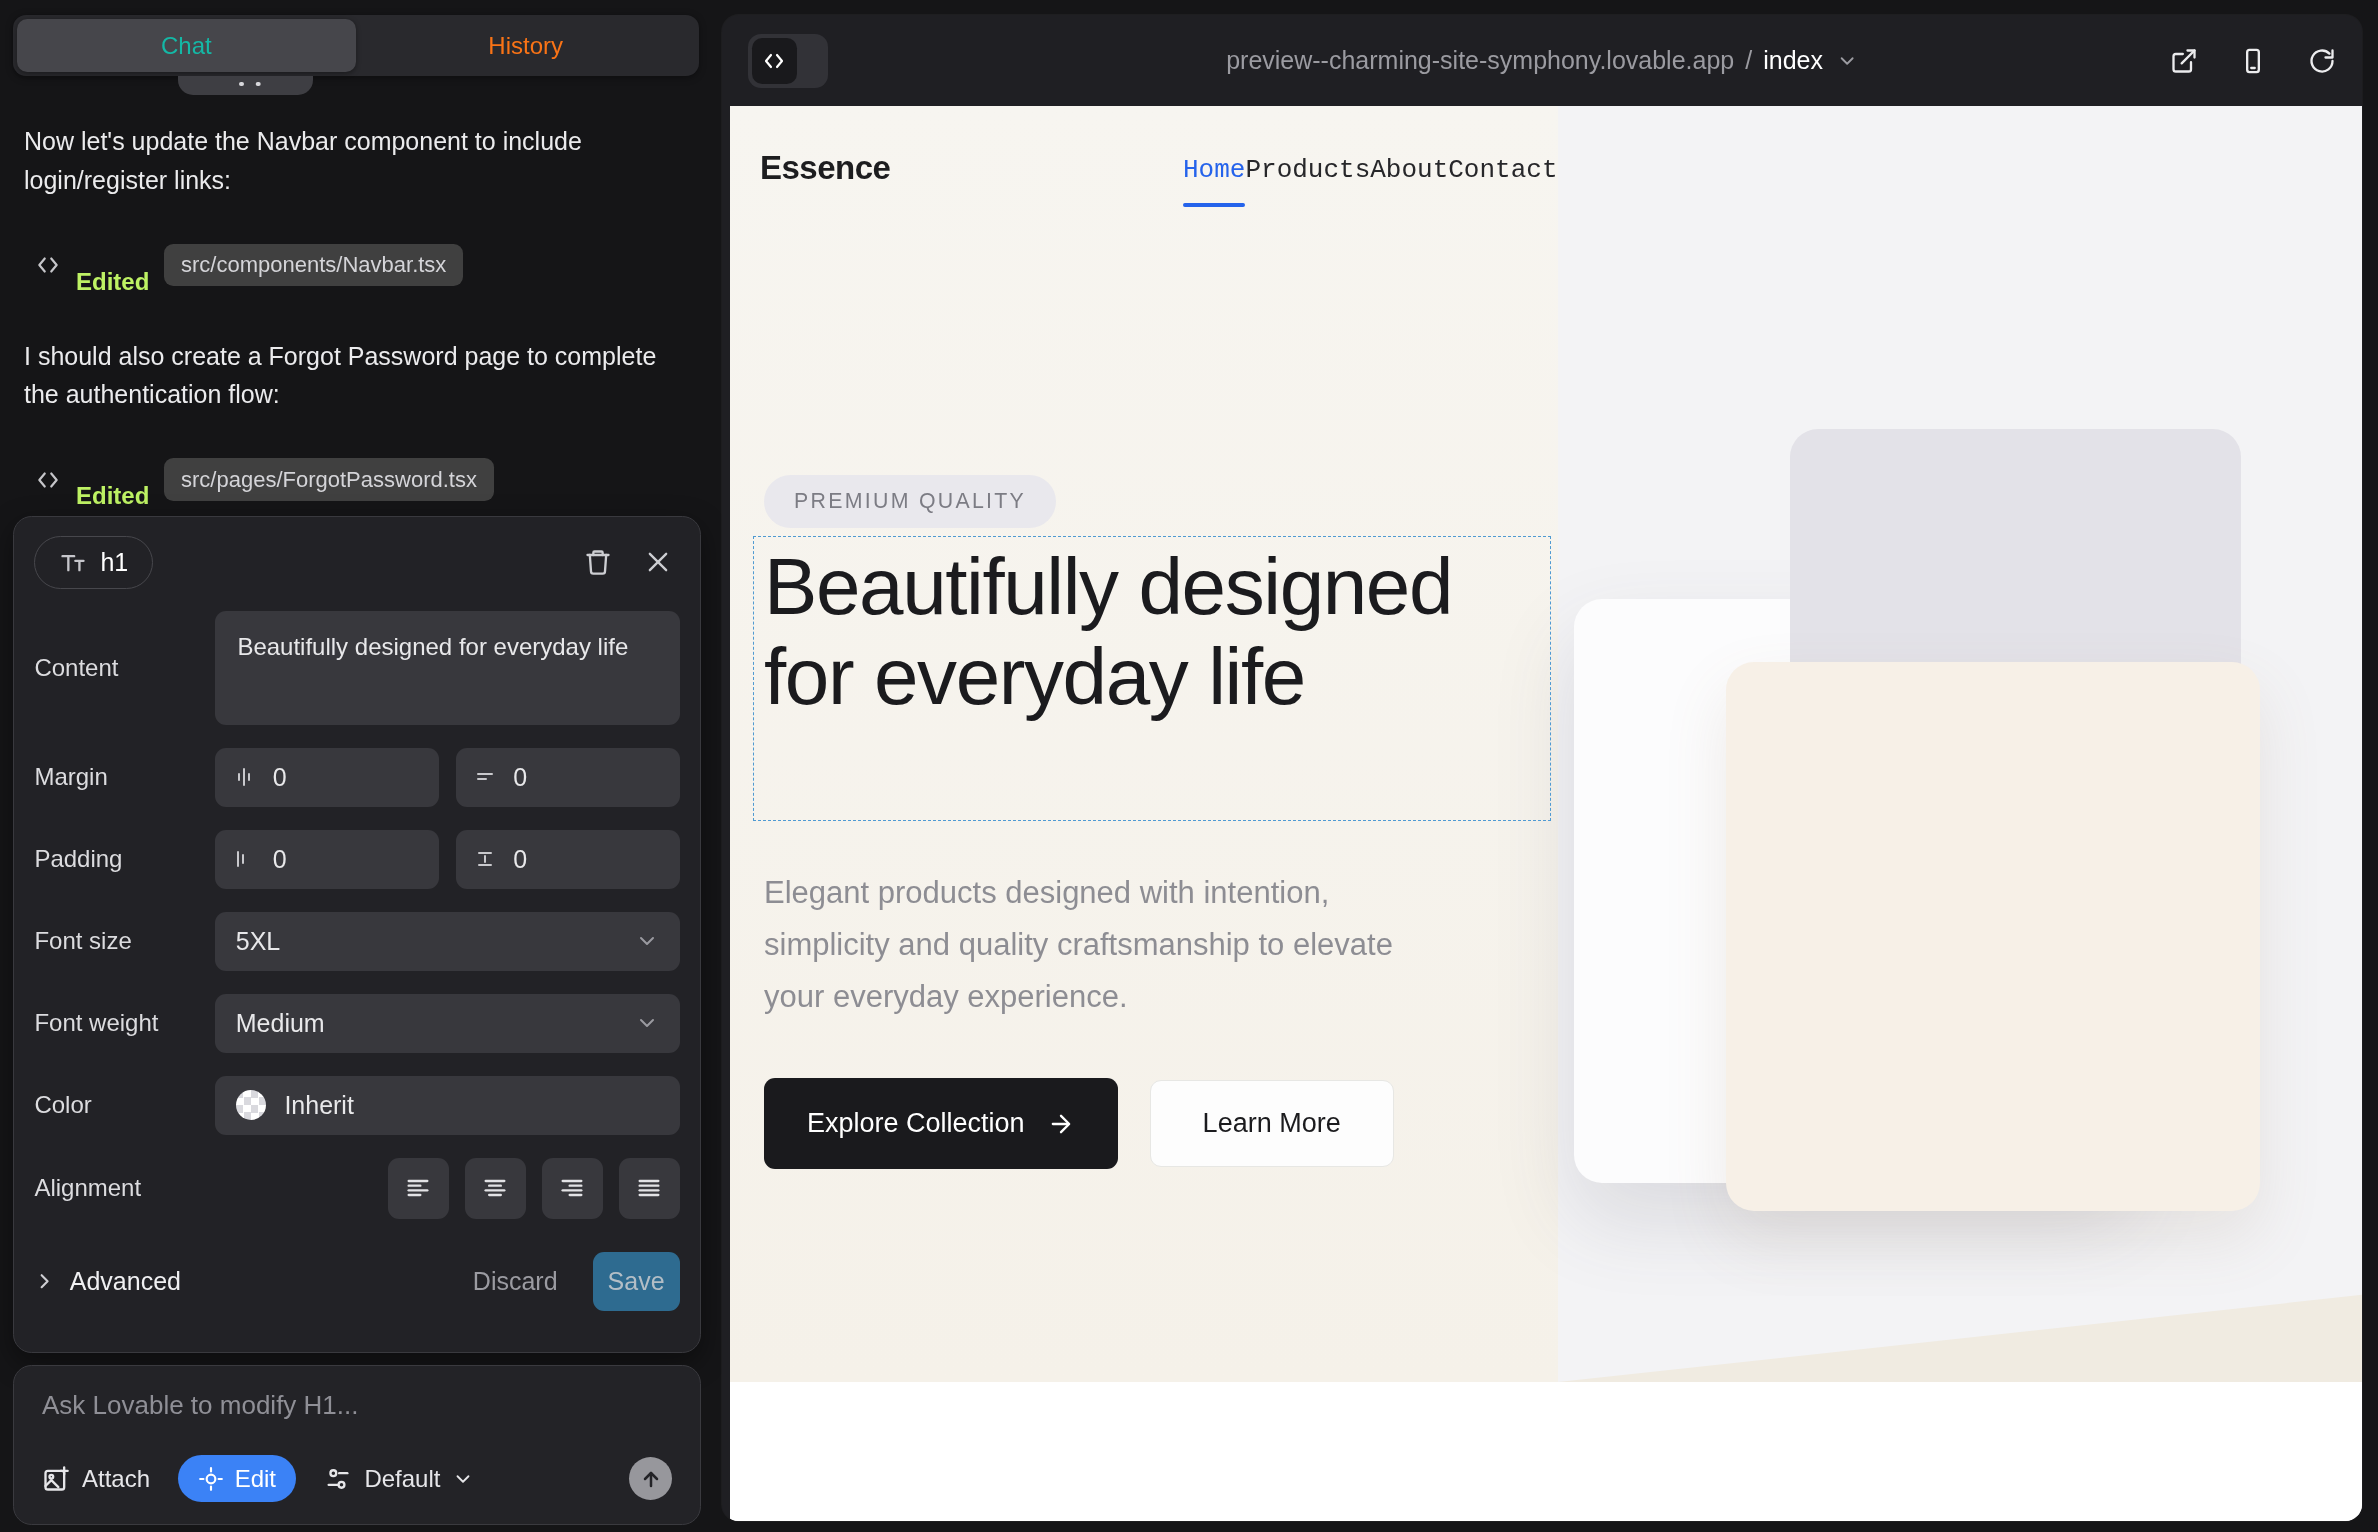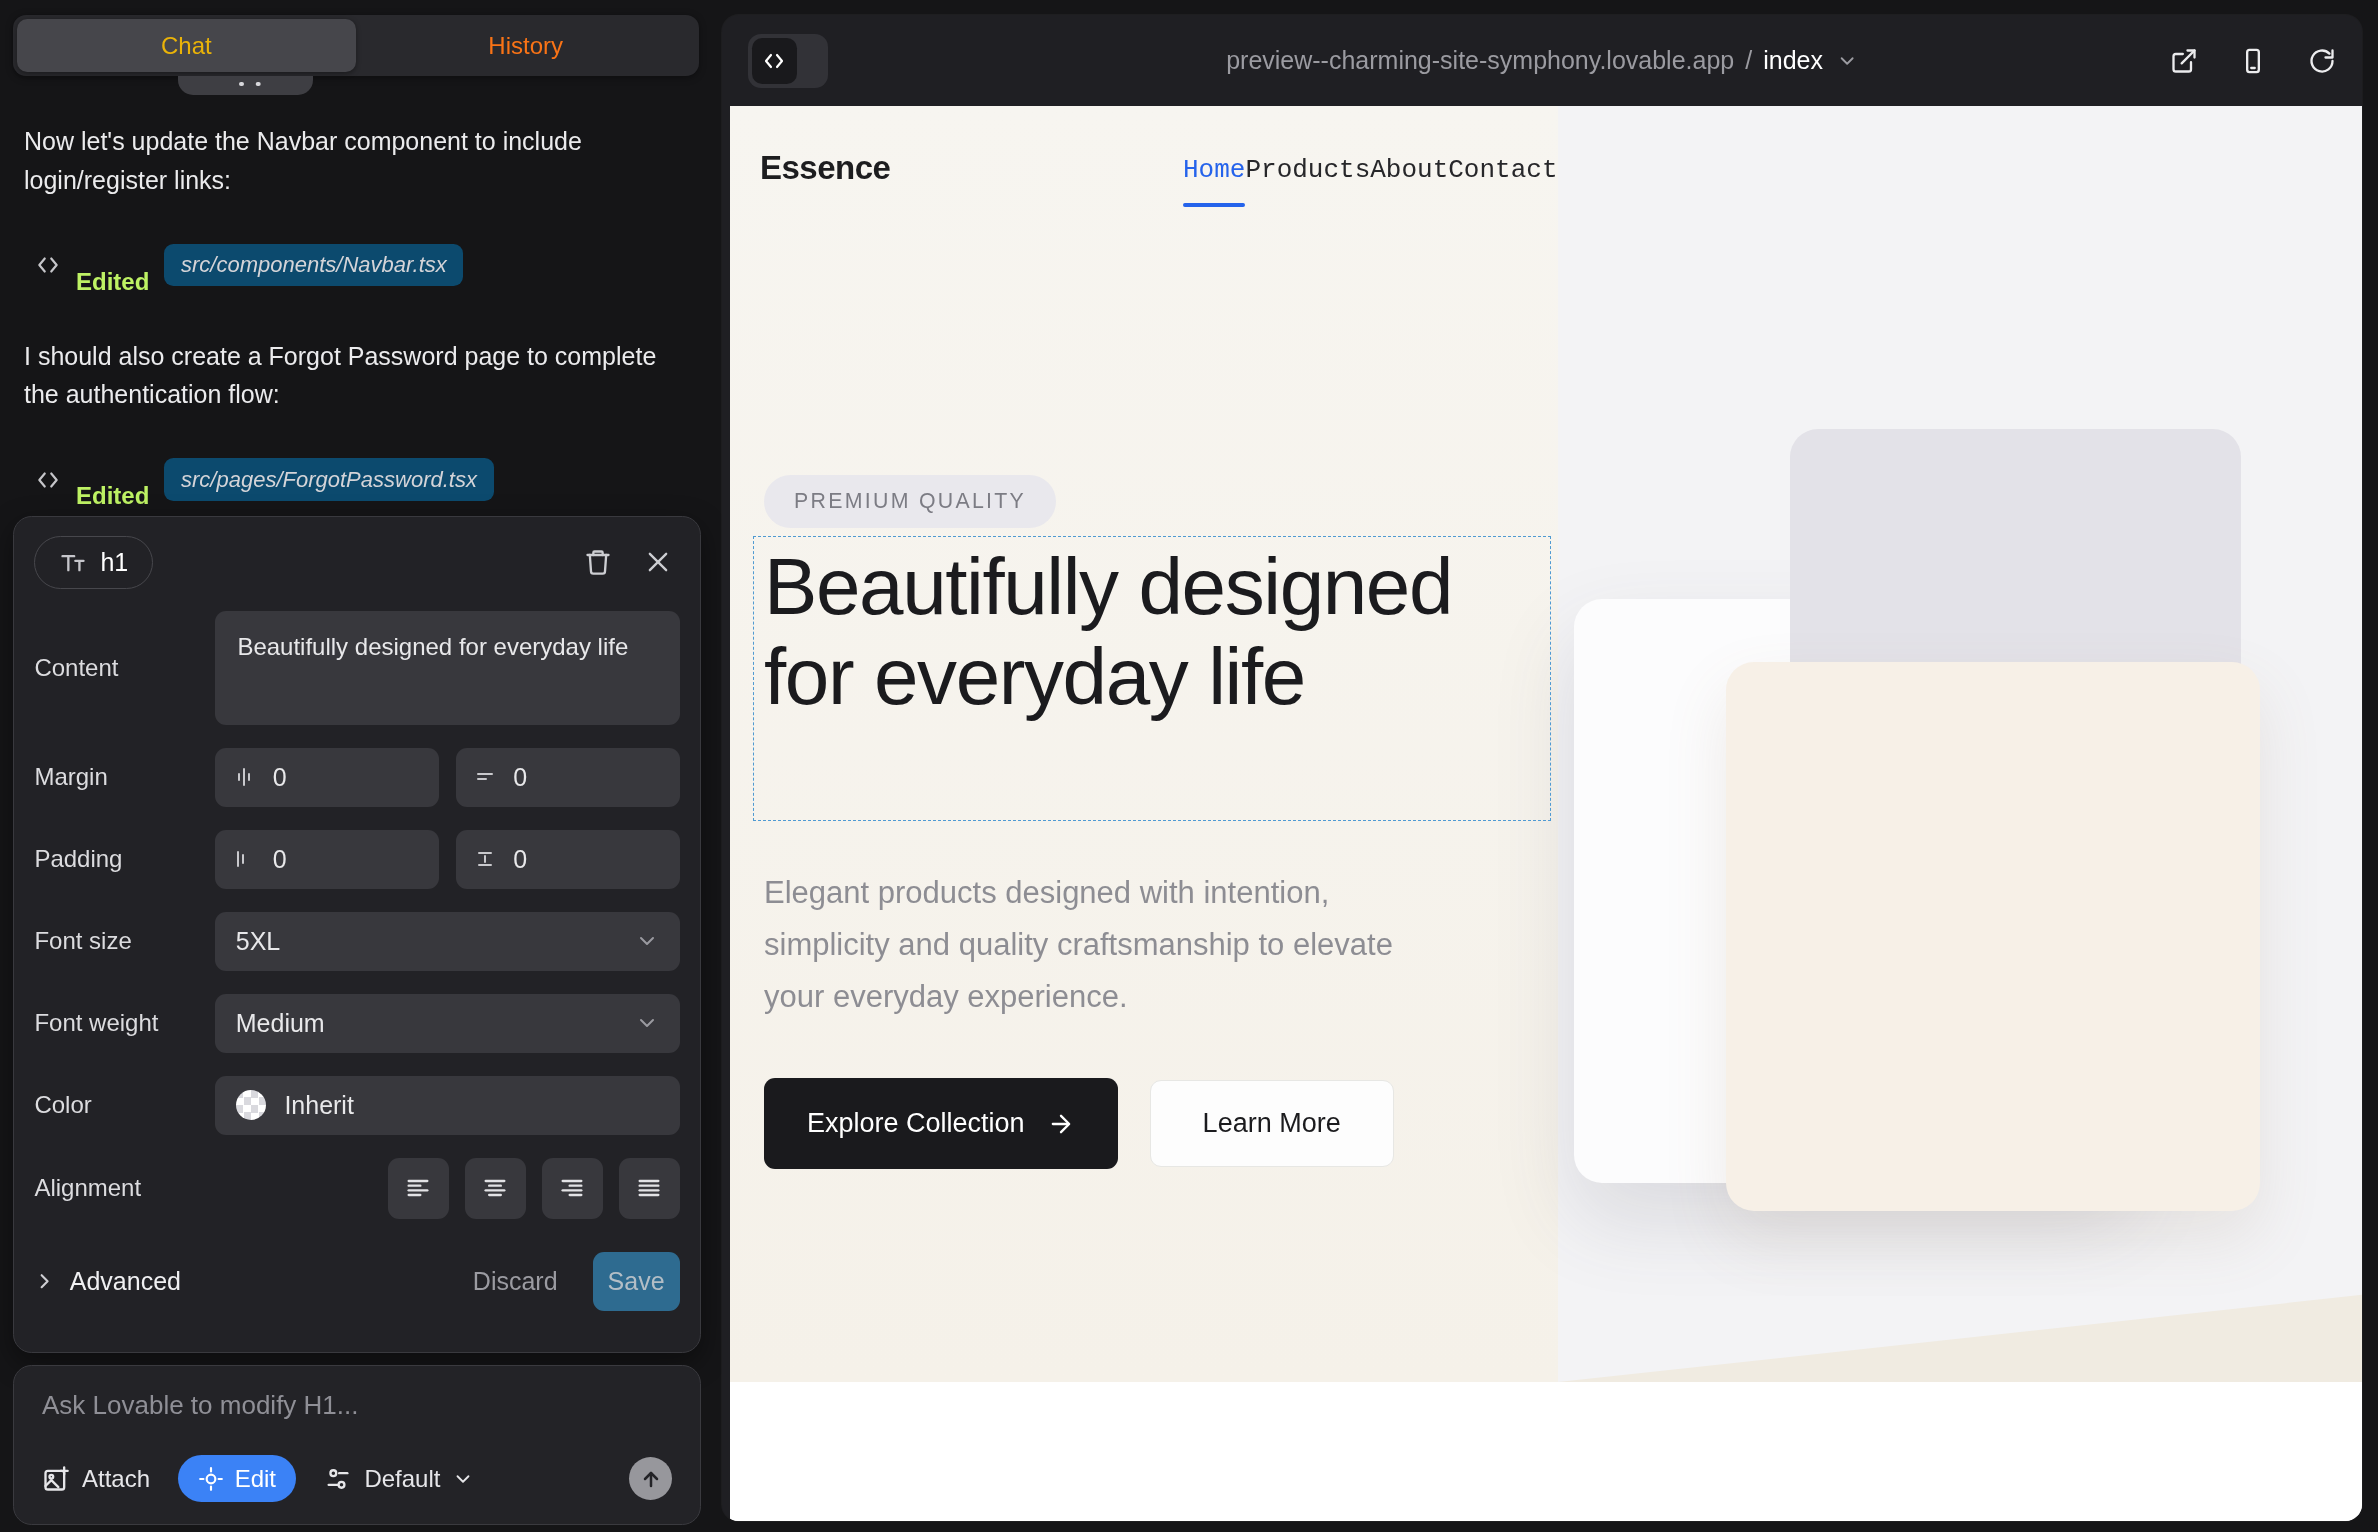--- a/index.html
+++ b/index.html
@@ -13,38 +13,38 @@
   svg { display:block; }
 
   
   .tabbar {
     position:absolute; left:13px; top:15px; width:686px; height:61px;
     background:#29292d; border-radius:13px; display:flex; padding:3.7px;
     box-shadow:0 1.9px 7.4px rgba(0,0,0,.35);
   }
   .tab { flex:1; display:flex; align-items:center; justify-content:center;
     font-size:24px; color:#f97316; border-radius:10.2px; cursor:default; }
-  .tab.active { background:#46464b; color:#eab308; box-shadow:0 1.9px 5.6px rgba(0,0,0,.35); }
+  .tab.active { background:#46464b; color:#14b8a6; box-shadow:0 1.9px 5.6px rgba(0,0,0,.35); }
 
   .partial-pill {
     position:absolute; left:178px; top:76px; width:135px; height:18.6px;
     background:#3e3e43; border-radius:0 0 15px 15px;
   }
   .partial-pill::after {
     content:""; position:absolute; left:61px; top:5.6px; width:4.6px; height:4.6px;
     border-radius:50%; background:#d8d8dc; box-shadow:16.7px 0 0 #d8d8dc;
   }
 
   .chat { position:absolute; left:24px; top:122px; width:664px; }
   .chat-msg { font-size:25px; line-height:1.55; color:#ebebed; margin-bottom:35px; }
   .edited-row { display:flex; align-items:center; gap:15px; margin:0 0 41px 11px; }
   .edited-row .code-ic { color:#c6c6ca; }
   .edited-label { font-size:24px; font-weight:bold; color:#bef264;margin-top:33px; }
-  .file-chip { background:#0c4a6e; border-radius:9.3px; padding:8.3px 16.7px;
-    font-size:22px; color:#d4d4d8; white-space:nowrap;font-style:italic; }
+  .file-chip { background:#404040; border-radius:9.3px; padding:8.3px 16.7px;
+    font-size:22px; color:#d4d4d8; white-space:nowrap; }
 
   
   .panel {
     position:absolute; left:13px; top:516px; width:688px; height:837px;
     background:#222226; border:0.9px solid #39393e; border-radius:18.6px;
     padding:18.6px 20.4px; box-shadow:0 9.3px 28px rgba(0,0,0,.4);
   }
   .panel-header { display:flex; align-items:center; margin-bottom:22px; }
   .tag-badge { display:flex; align-items:center; gap:13px;
     border:1.9px solid #47474c; border-radius:927px; padding:11px 24px; }

